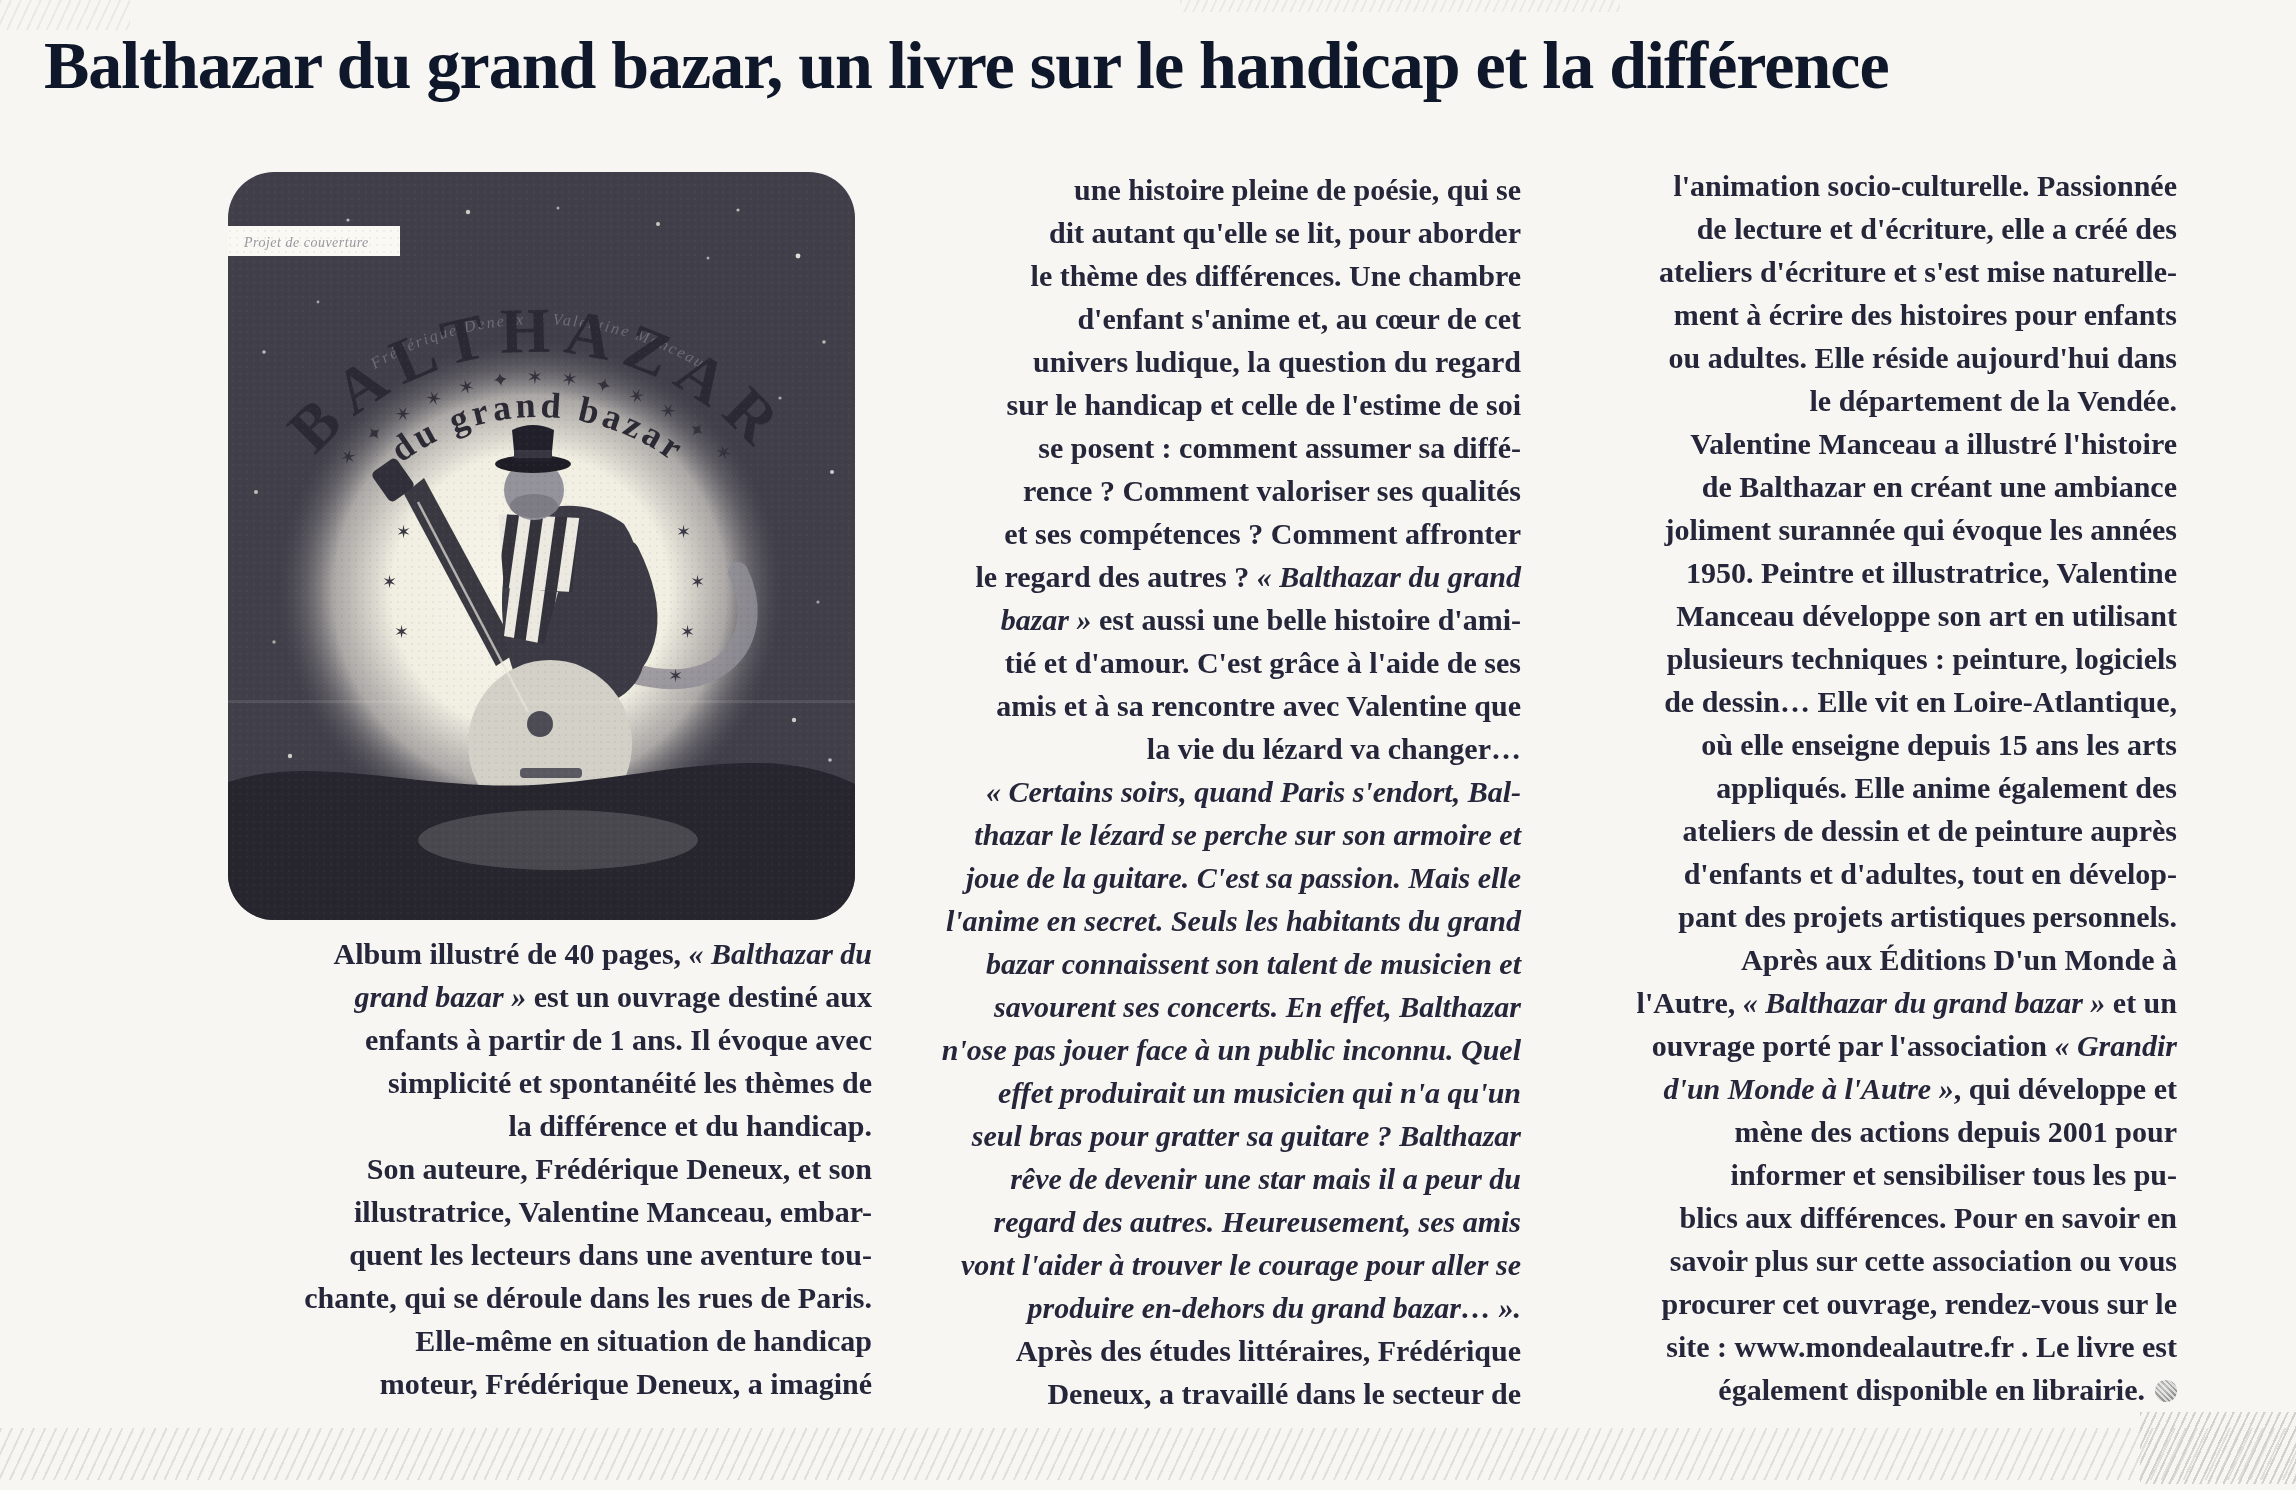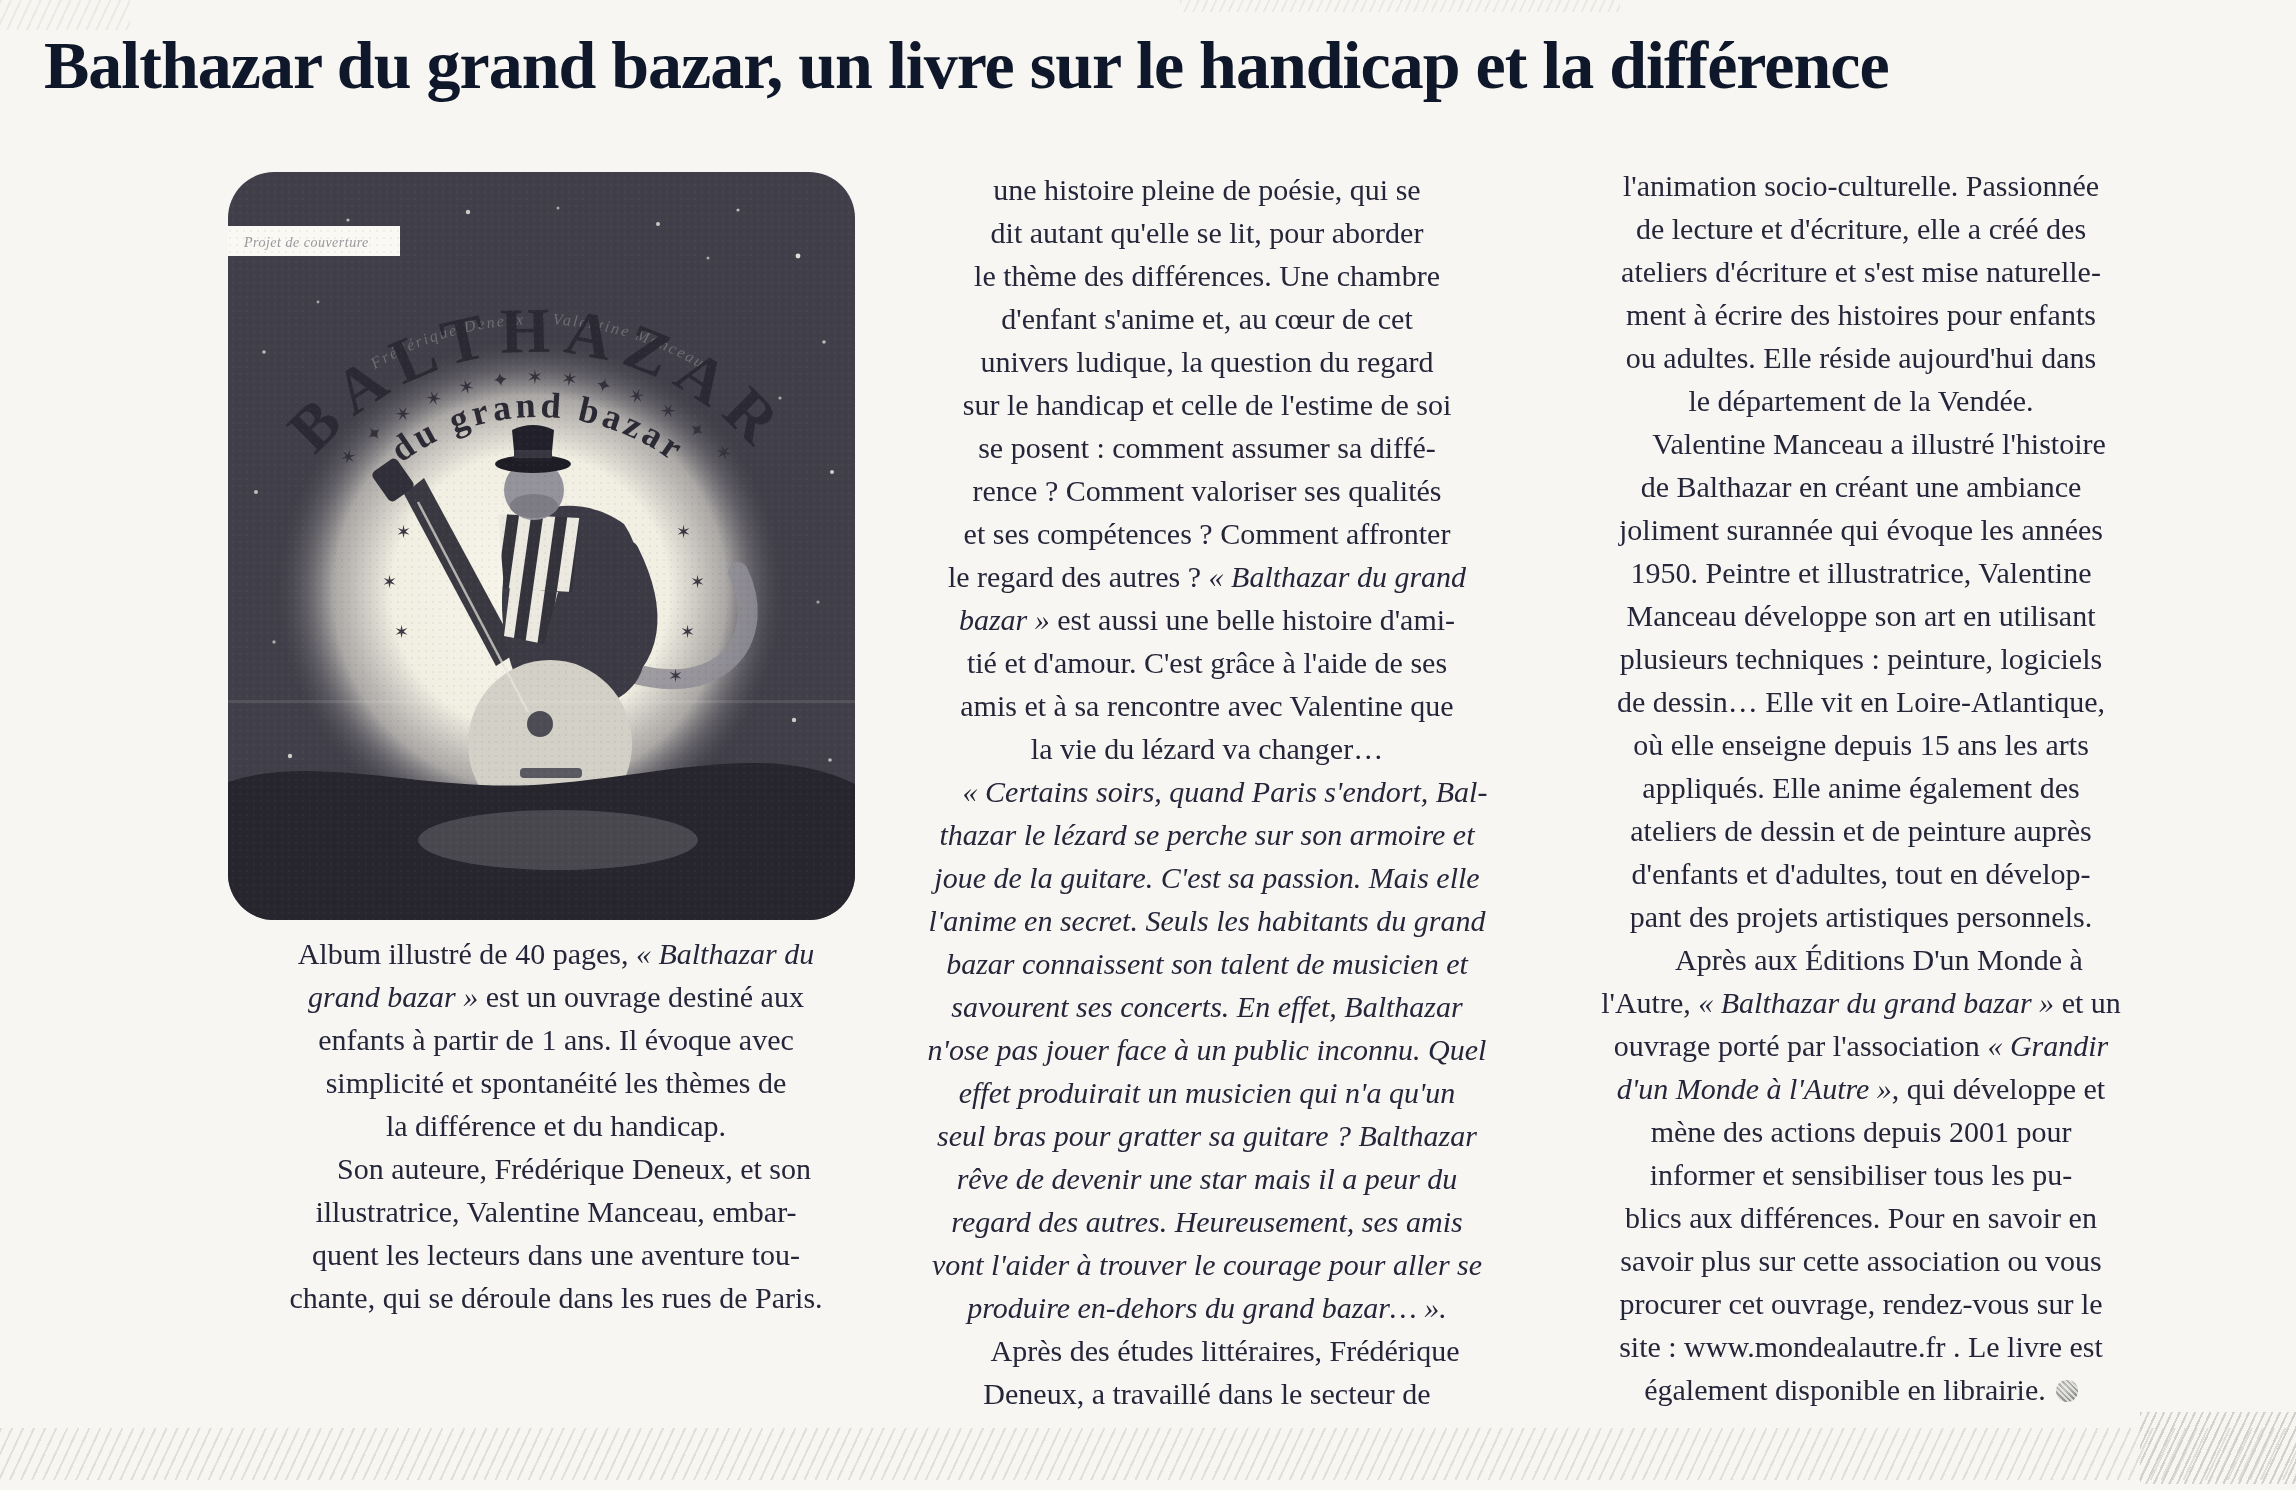--- a/index.html
+++ b/index.html
@@ -11,21 +11,21 @@
   }
   .headline{
     position:absolute;left:44px;top:26px;margin:0;
     font-size:68px;font-weight:700;color:#0f172a;
     letter-spacing:-1px;white-space:nowrap;
   }
   .col{position:absolute;font-size:30px;line-height:43px;color:#26263a;}
   .col1{left:240px;top:932px;width:632px;}
   .col2{left:893px;top:168px;width:628px;}
   .col3{left:1545px;top:164px;width:632px;}
-  .para{margin:0;white-space:pre-line;text-align:center;}
+  .para{margin:0;white-space:pre-line;text-align:right;font-weight:bold;}
   .ind{text-indent:36px;}
   .it{font-style:italic;}
   .cover{position:absolute;left:228px;top:172px;width:627px;height:748px;margin:0;}
   .cover svg{display:block;width:627px;height:748px;}
   .endmark{
     display:inline-block;width:22px;height:22px;border-radius:50%;
     margin-left:10px;vertical-align:-2px;
     background-color:#a9a9a6;
     background-image:repeating-linear-gradient(45deg, rgba(255,255,255,.65) 0 2px, rgba(0,0,0,0) 2px 4px),
                      radial-gradient(circle at 40% 35%, #c6c6c2, #8e8e8a 70%);
@@ -174,20 +174,22 @@
   <div class="col col1">
     <p class="para"><span>Album illustré de 40 pages, </span><span class="it">« Balthazar du
 grand bazar »</span><span> est un ouvrage destiné aux
 enfants à partir de 1 ans. Il évoque avec
 simplicité et spontanéité les thèmes de
 la différence et du handicap.</span></p>
     <p class="para ind"><span>Son auteure, Frédérique Deneux, et son
 illustratrice, Valentine Manceau, embar-
 quent les lecteurs dans une aventure tou-
 chante, qui se déroule dans les rues de Paris.</span></p>
+    <p class="para ind"><span>Elle-même en situation de handicap
+moteur, Frédérique Deneux, a imaginé</span></p>
   </div>
 
   <div class="col col2">
     <p class="para"><span>une histoire pleine de poésie, qui se
 dit autant qu'elle se lit, pour aborder
 le thème des différences. Une chambre
 d'enfant s'anime et, au cœur de cet
 univers ludique, la question du regard
 sur le handicap et celle de l'estime de soi
 se posent : comment assumer sa diffé-

